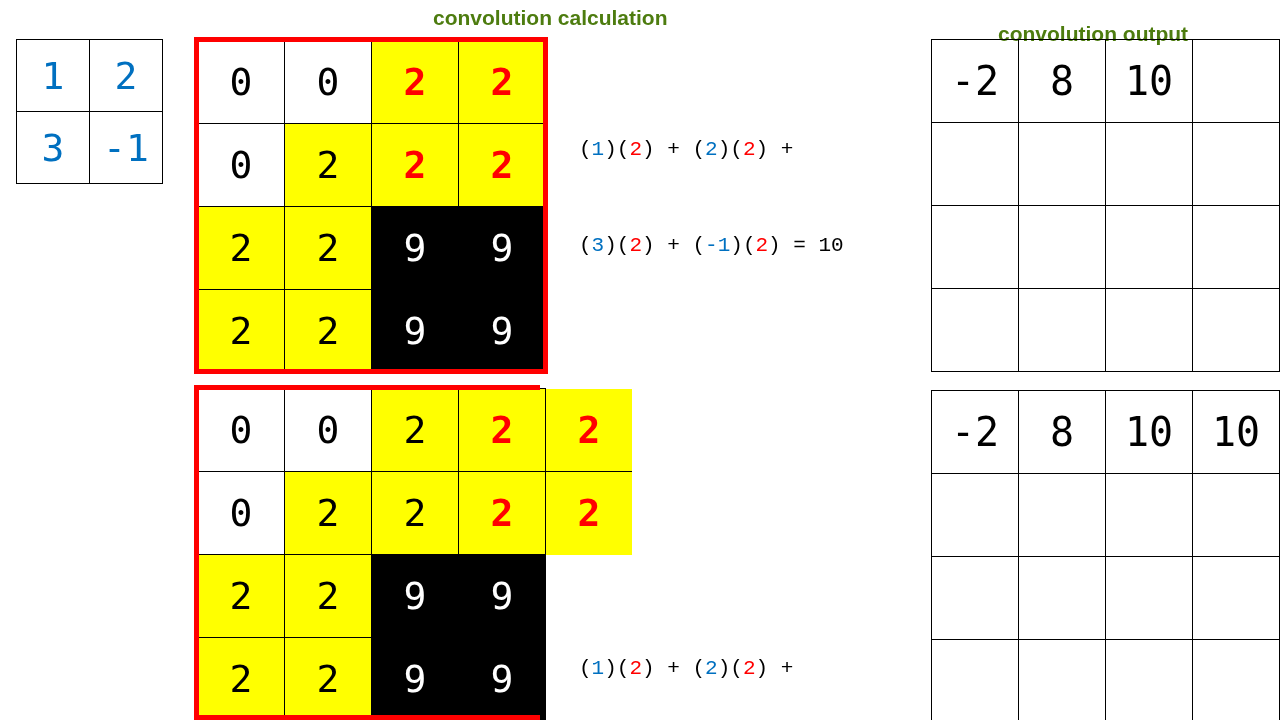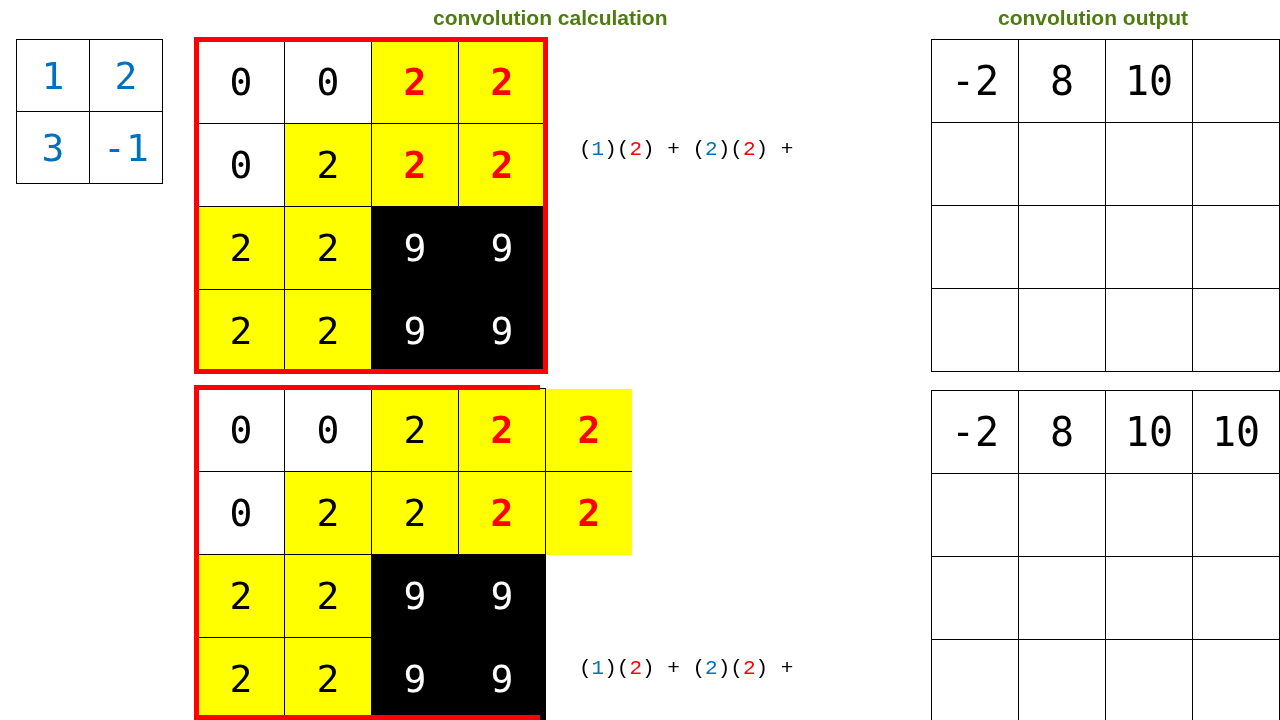--- a/index.html
+++ b/index.html
@@ -18,21 +18,21 @@
     .nob { border:none !important; }
     .out td { width:86px; height:82px; font-size:40px; color:#000; }
     .redbox { position:absolute; border:5px solid #ff0000; box-sizing:border-box; pointer-events:none; }
     .formula { position:absolute; font-size:21px; line-height:32px; color:#000; white-space:pre;font-family:Liberation Mono, monospace; }
     .blue { color:#0070c0; } .red { color:#ff0000; }
   </style>
 </head>
 <body>
 
 <div class="title" style="left:421px; top:6px;">convolution calculation</div>
-<div class="title" style="left:986px; top:6px;">convolution output</div>
+<div class="title" style="left:986px; top:22px;">convolution output</div>
 
 <table class="grid kernel" style="left:16px; top:39px;">
   <tbody>
       <tr>
         <td>1</td>
         <td>2</td>
       </tr>
   <tr>
         <td>3</td>
         <td>-1</td>
@@ -65,20 +65,21 @@
     <td class="y">2</td>
     <td class="k">9</td>
     <td class="k">9</td>
   </tr>
 </tbody>
   </table>
 <div class="redbox" style="left:194px; top:37px; width:354px; height:337px;"></div>
 
 <div class="formula" style="left:579px; top:70px;">
   <div><span>(</span><span class="blue">1</span><span>)(</span><span class="red">2</span><span>) + (</span><span class="blue">2</span><span>)(</span><span class="red">2</span><span>) +</span></div>
+  <div><span>(</span><span class="blue">3</span><span>)(</span><span class="red">2</span><span>) + (</span><span class="blue">-1</span><span>)(</span><span class="red">2</span><span>) = 10</span></div>
 </div>
 
 <table class="grid input" style="left:197px; top:388px;">
   <tbody>
       <tr>
     <td>0</td>
     <td>0</td>
     <td class="y">2</td>
     <td class="y r">2</td>
     <td class="y r" style="border-right:none;border-top:none;">2</td>

